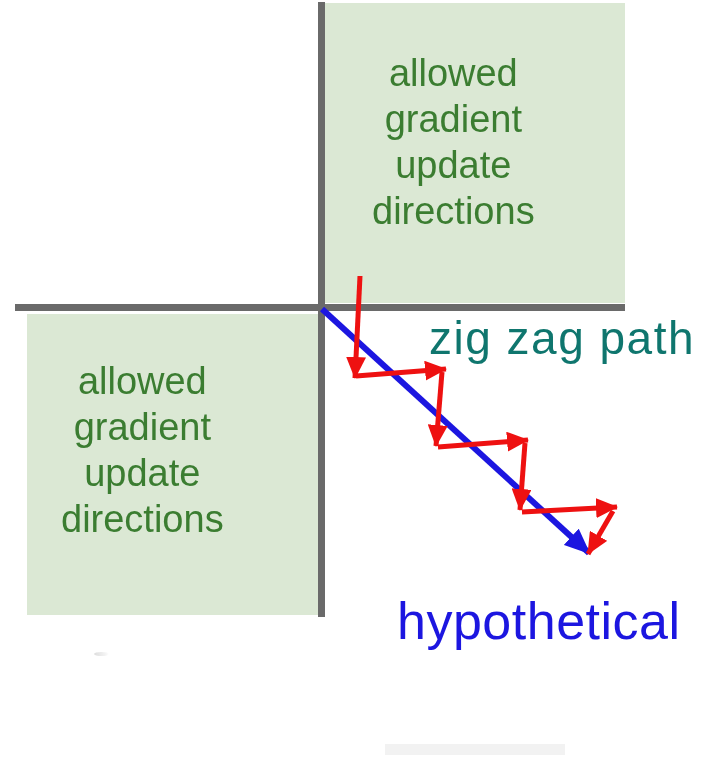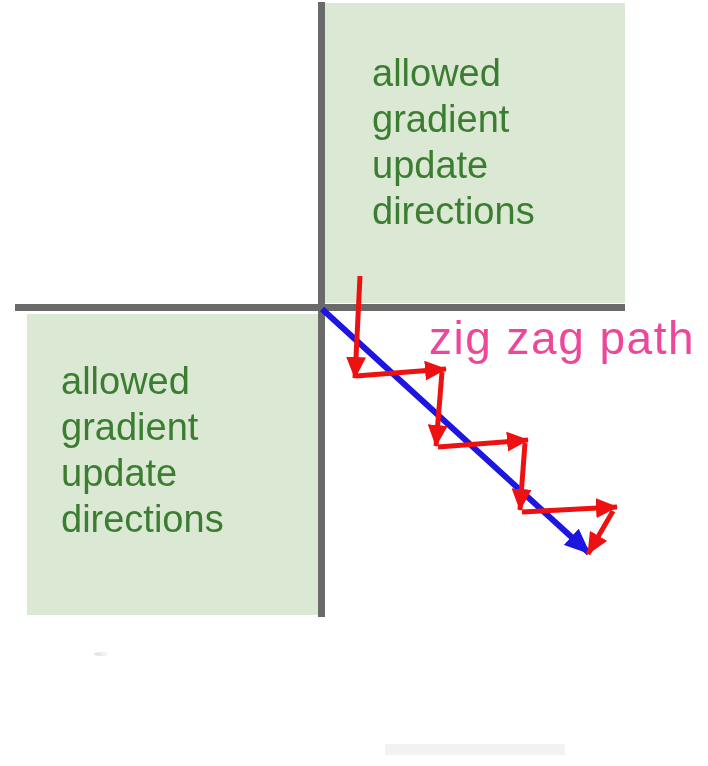--- a/index.html
+++ b/index.html
@@ -19,20 +19,21 @@
   .box-bottomleft { left: 27px;  top: 314px; width: 291px; height: 301px; }
   .axis { position: absolute; z-index: 2; }
   .y-axis { left: 318px; top: 2px;   width: 7px;   height: 615px; }
   .x-axis { left: 15px;  top: 304px; width: 610px; height: 7px;  }
   .green-label {
     position: absolute;
     z-index: 3;
     font-size: 38px;
     line-height: 46px;
     letter-spacing: 0px;
+    text-align: center;
   }
   .green-topright   { left: 372px; top: 50px;  }
   .green-bottomleft { left: 61px;  top: 358px; }
   .zigzag-label {
     position: absolute;
     z-index: 3;
     left: 429px; top: 315px;
     font-size: 46px;
     line-height: 46px;
     letter-spacing: 1.5px;
@@ -90,23 +91,24 @@
     <div>update</div>
     <div>directions</div>
   </div>
   <div class="green-label green-bottomleft" style="color: rgb(59, 125, 49);">
     <div>allowed</div>
     <div>gradient</div>
     <div>update</div>
     <div>directions</div>
   </div>
 
-  <div class="zigzag-label" style="color: #ec4899;">zig zag path</div>
+  <div class="zigzag-label" style="color: #0f766e;">zig zag path</div>
 
   <div class="optimal-label" style="color: rgb(28, 22, 224);">
+    <div>hypothetical</div>
   </div>
 
   <svg class="arrow-layer" width="708" height="766" viewBox="0 0 708 766">
     <defs>
       <marker id="redhead" markerUnits="userSpaceOnUse" markerWidth="24" markerHeight="20" refX="21" refY="10" orient="auto">
         <path d="M0,0 L22,10 L0,20 Z" fill="#ee1111"></path>
       </marker>
       <marker id="bluehead" markerUnits="userSpaceOnUse" markerWidth="28" markerHeight="22" refX="24" refY="11" orient="auto">
         <path d="M0,0 L26,11 L0,22 Z" fill="#1c16e0"></path>
       </marker>

